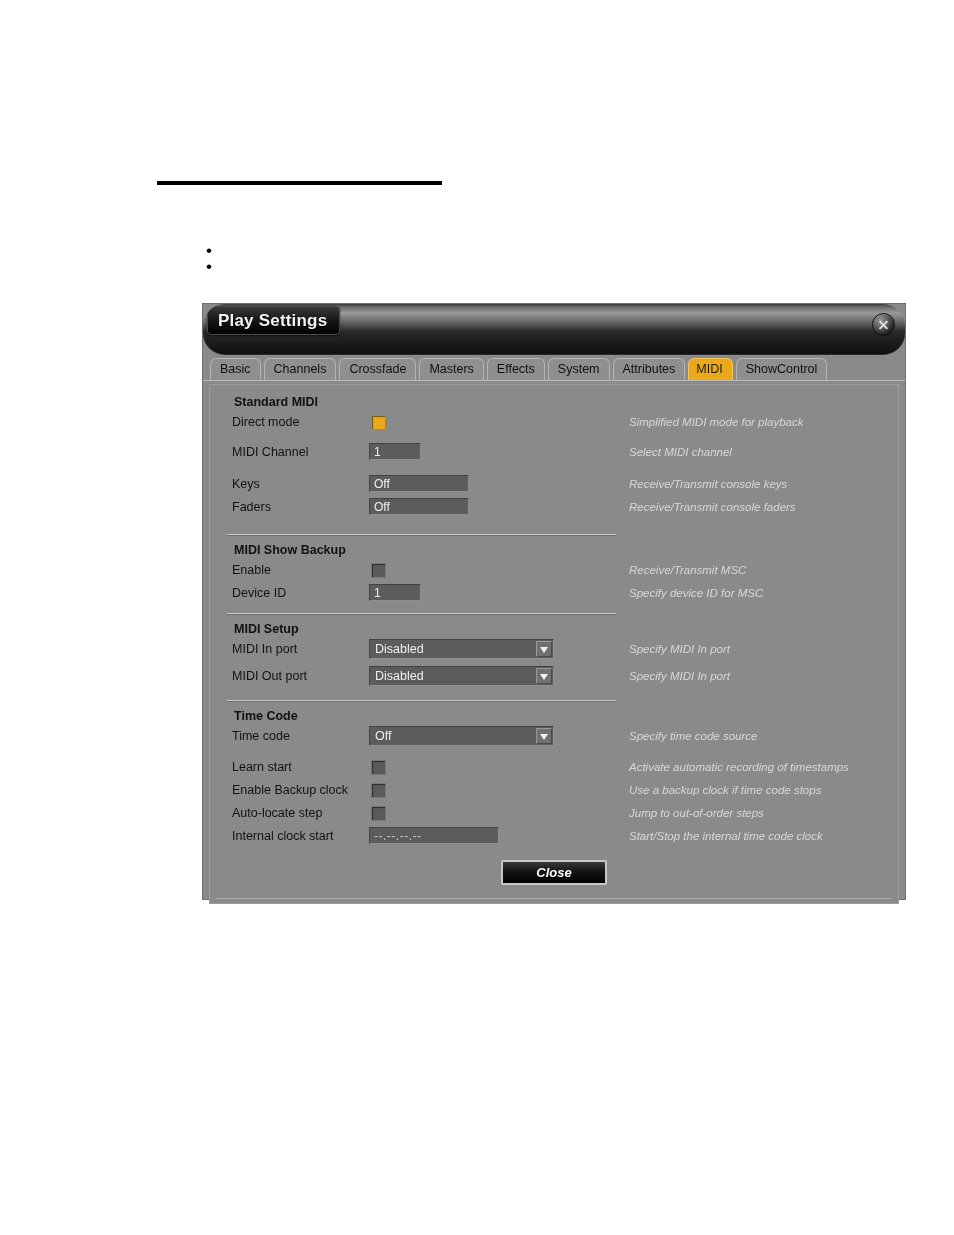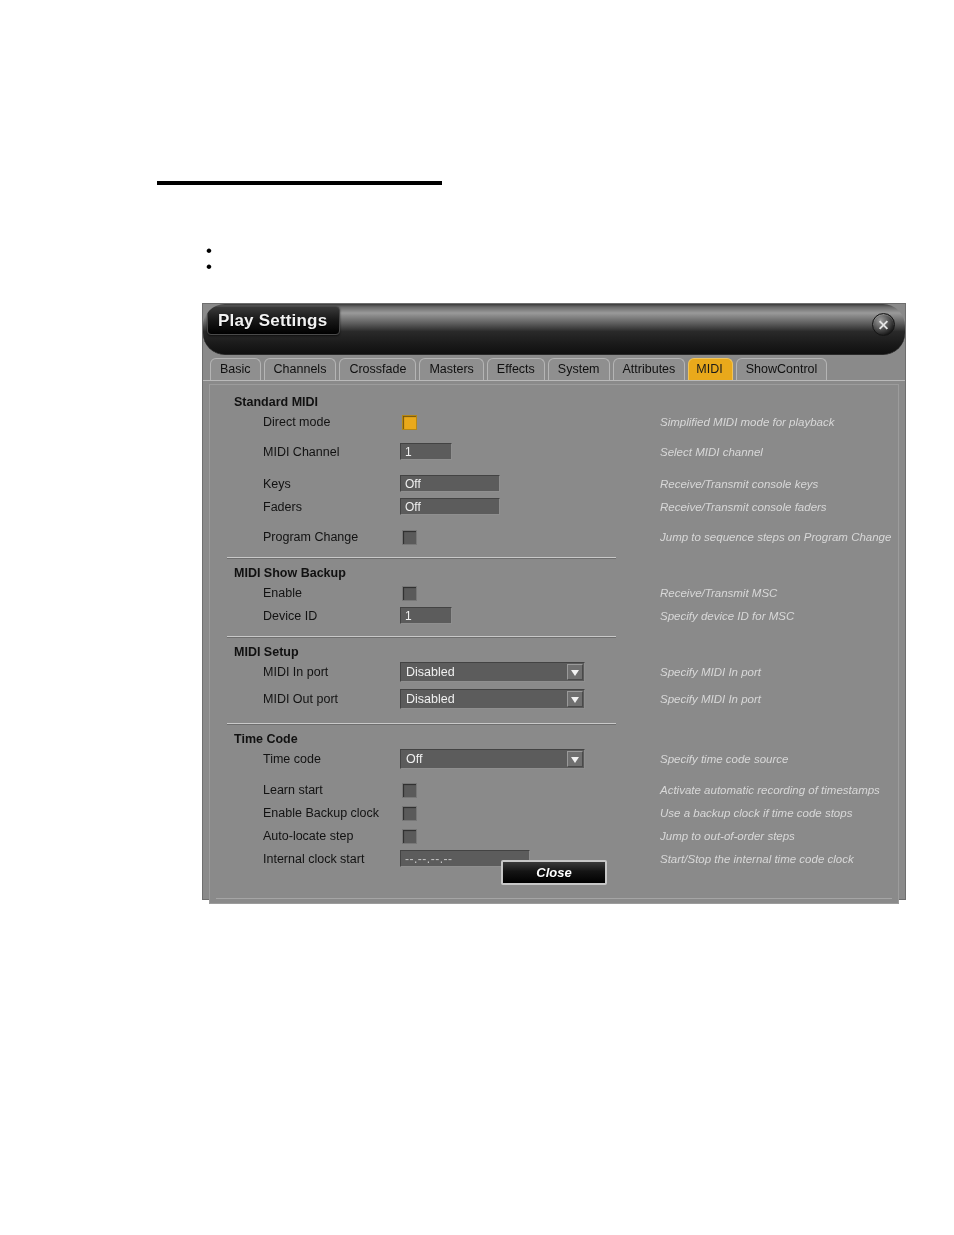--- a/index.html
+++ b/index.html
@@ -154,21 +154,20 @@
   .section-title {
     font-size: 12.5px;
     font-weight: bold;
     color: #111;
     margin: 0 0 3px 10px;
   }
 
   .row {
     position: relative;
     height: 23px;
-    margin-left: 31px;
   }
   .row.tall { height: 27px; }
   .row-label {
     position: absolute;
     left: 8px;
     top: 3px;
     font-size: 12.5px;
     color: #121212;
     white-space: nowrap;
   }
@@ -353,25 +352,20 @@
       </div>
 
       <div class="row">
         <span class="row-label">Faders</span>
         <span class="textfield" style="left:145px; width:100px;">Off</span>
         <span class="row-desc">Receive/Transmit console faders</span>
       </div>
 
       <div style="height:7px"></div>
 
-      <div class="row">
-        <span class="row-label">Program Change</span>
-        <span class="checkbox" style="left:147px;"></span>
-        <span class="row-desc">Jump to sequence steps on Program Change</span>
-      </div>
     </div>
 
     <div class="hr" style="margin-right:282px;"></div>
 
     <div class="section">
       <div class="section-title">MIDI Show Backup</div>
 
       <div class="row">
         <span class="row-label">Enable</span>
         <span class="checkbox" style="left:147px;"></span>

